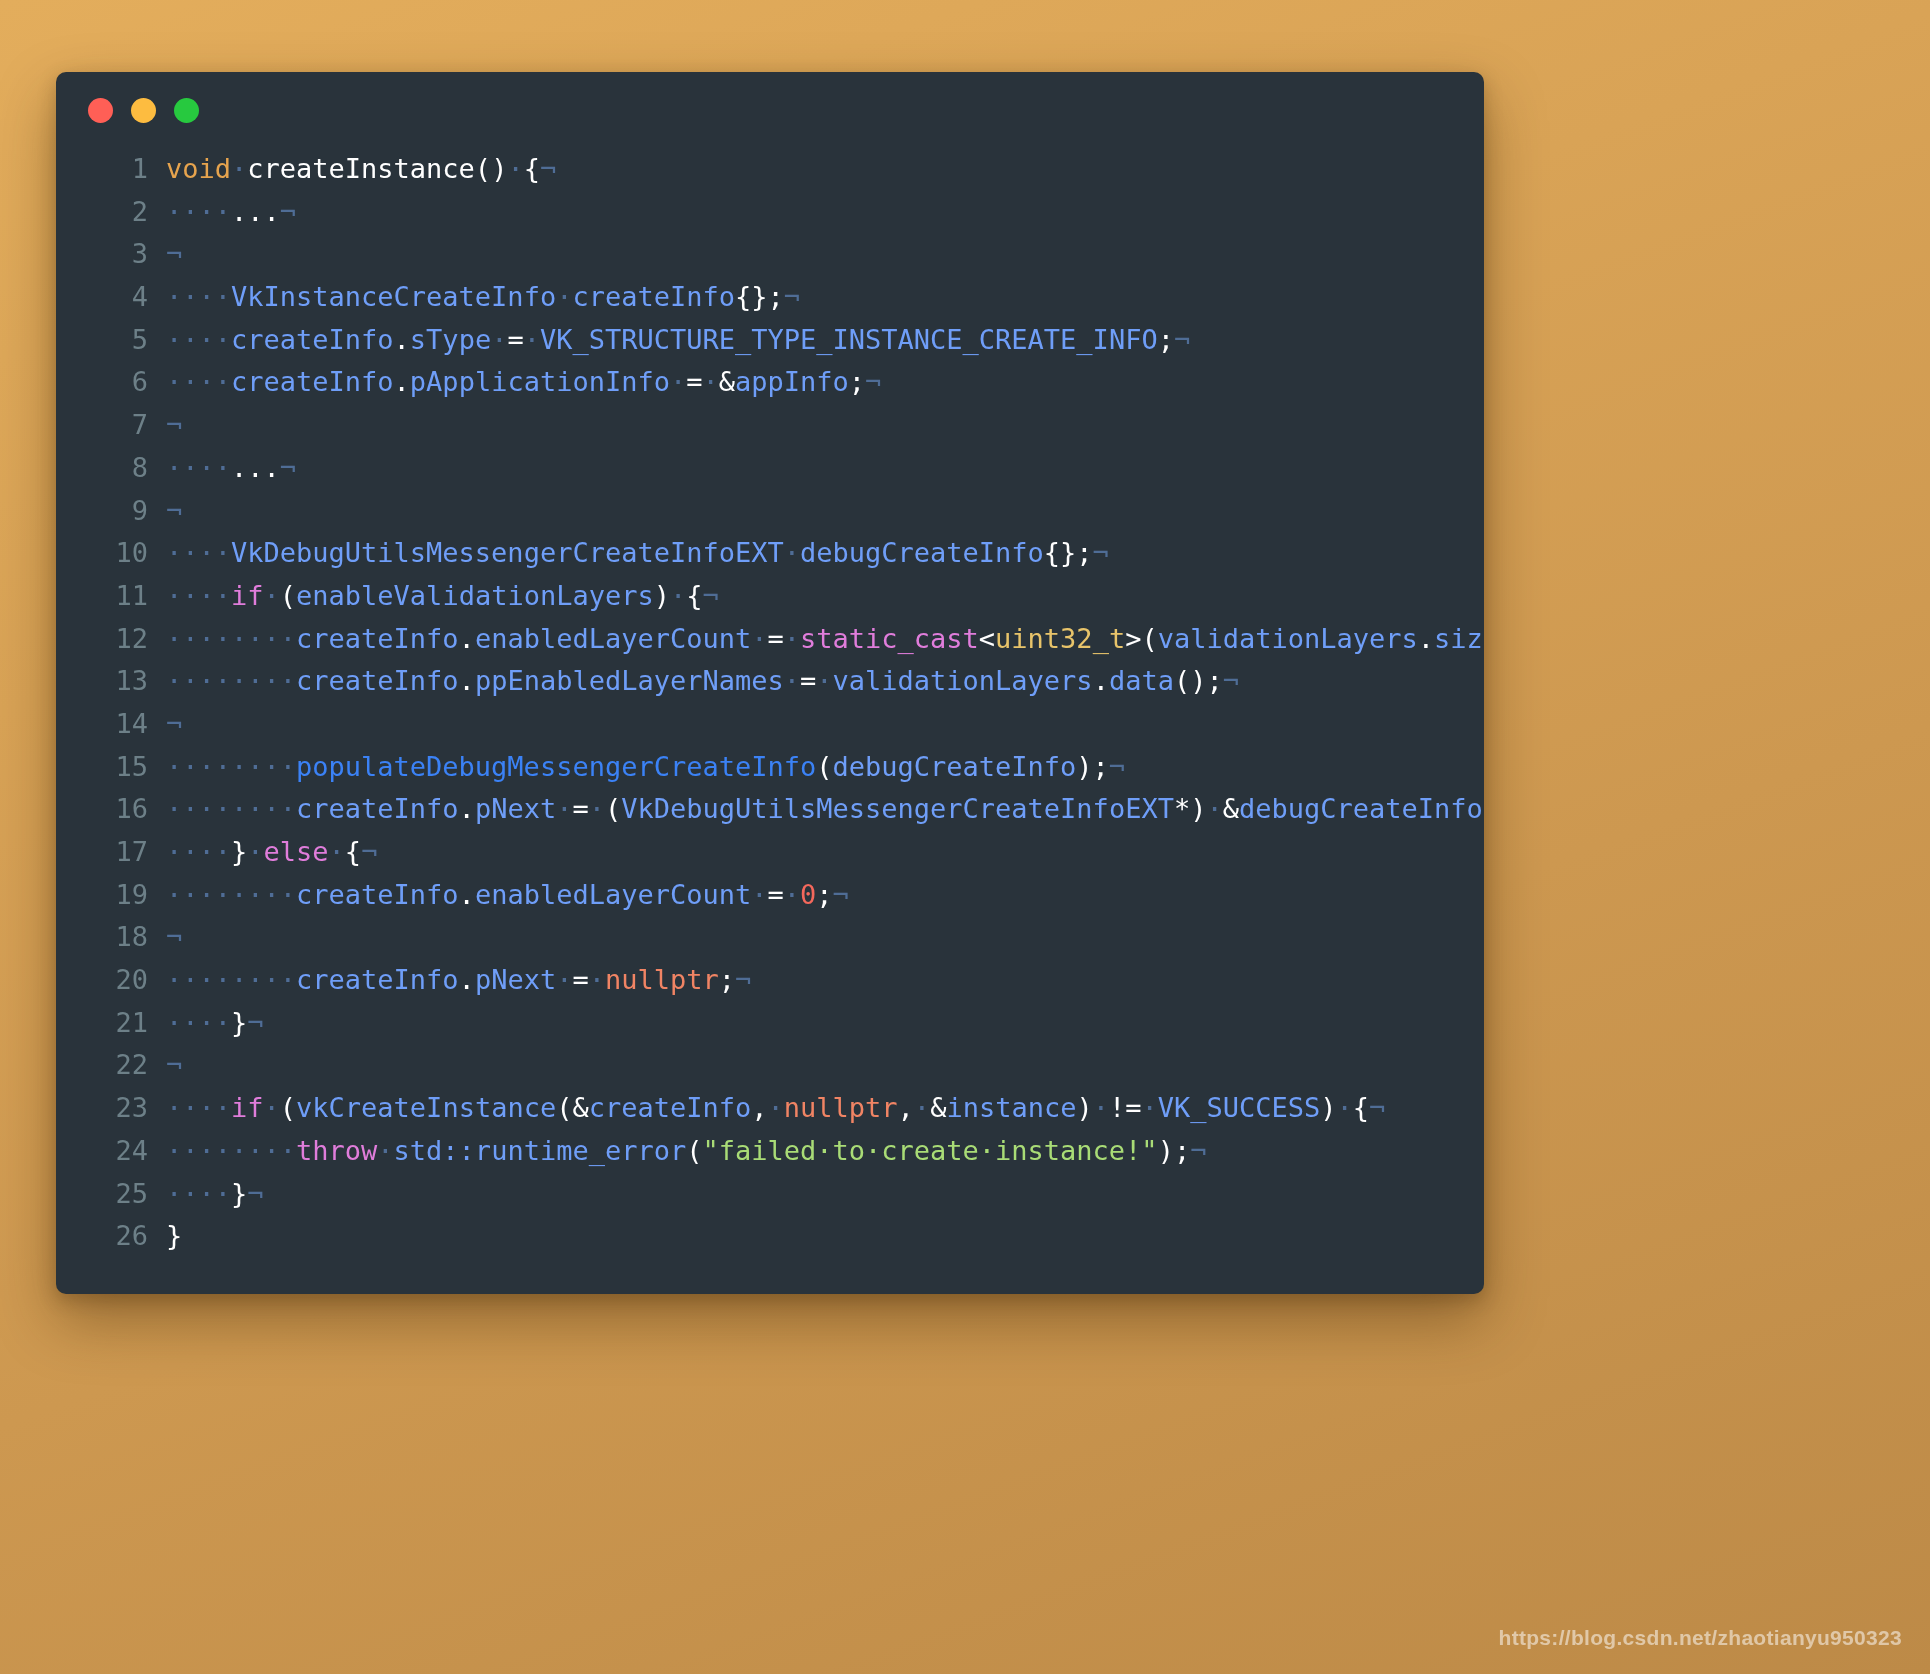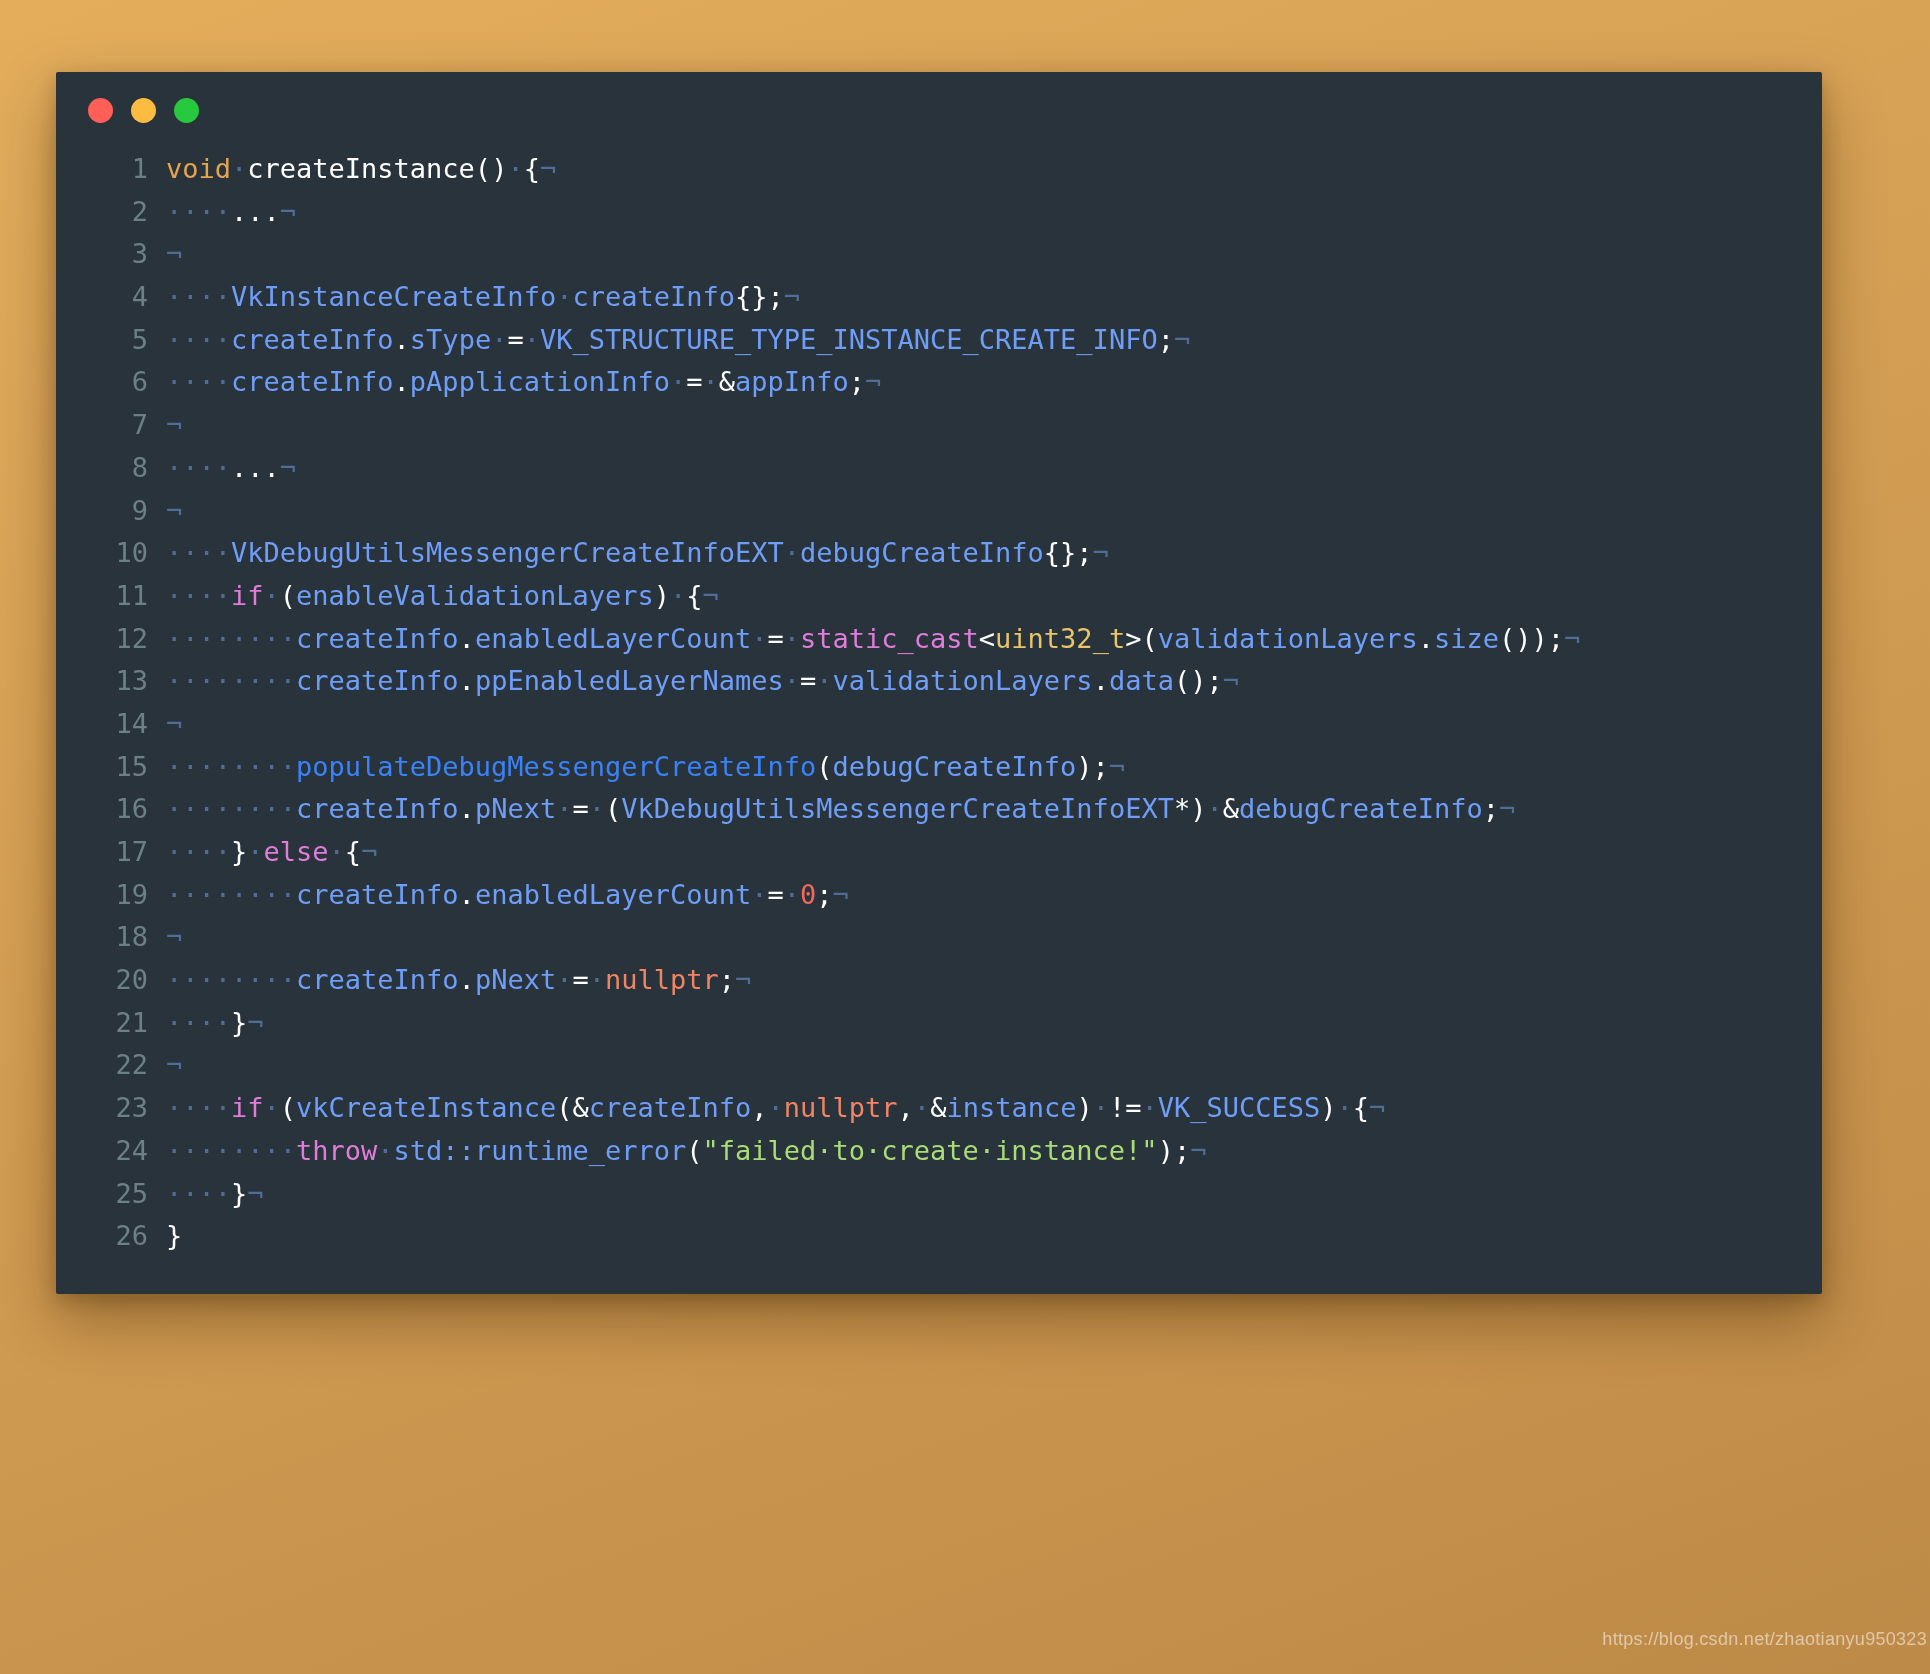--- a/index.html
+++ b/index.html
@@ -19,24 +19,24 @@
   #backdrop {
     position: absolute;
     inset: 0;
     background: linear-gradient(160deg, #e3ad5c 0%, #d9a356 30%, #cd9850 60%, #bd8a47 100%);
   }
 
   #window {
     position: absolute;
     left: 56px;
     top: 72px;
-    width: 1766px;
+    width: 1428px;
     height: 1222px;
     background: #29333b;
-    border-radius: 2px;
+    border-radius: 10px;
     box-shadow: 0 26px 60px rgba(60, 35, 5, 0.40), 0 6px 18px rgba(60, 35, 5, 0.25);
     overflow: hidden;
   }
 
   #titlebar {
     height: 76px;
     display: flex;
     align-items: center;
     padding-left: 32px;
     gap: 18px;
@@ -87,26 +87,27 @@
   .num    { color: #f4685c; }   
   .const  { color: #f08464; }   
   .str    { color: #a9dc76; }   
   .fn     { color: #3b82f6; }   
   .dot-i  { color: #4f6d96; }   
   .pilcrow{ color: #4f6d96; }   
   .macro  { color: #6f9ef8; }
 
   #watermark {
     position: absolute;
-    right: 3px;
+    right: 28px;
     bottom: 24px;
     font-family: "Liberation Sans", sans-serif;
-    font-size: 18px;
+    font-size: 21px;
     color: rgba(255, 255, 255, 0.52);
     letter-spacing: 0.3px;
+    font-weight: bold;
   }
 </style>
 </head>
 <body>
 
 <div id="backdrop"></div>
 
 <div id="window" style="background: rgb(41, 51, 59);">
 
   <div id="titlebar">

